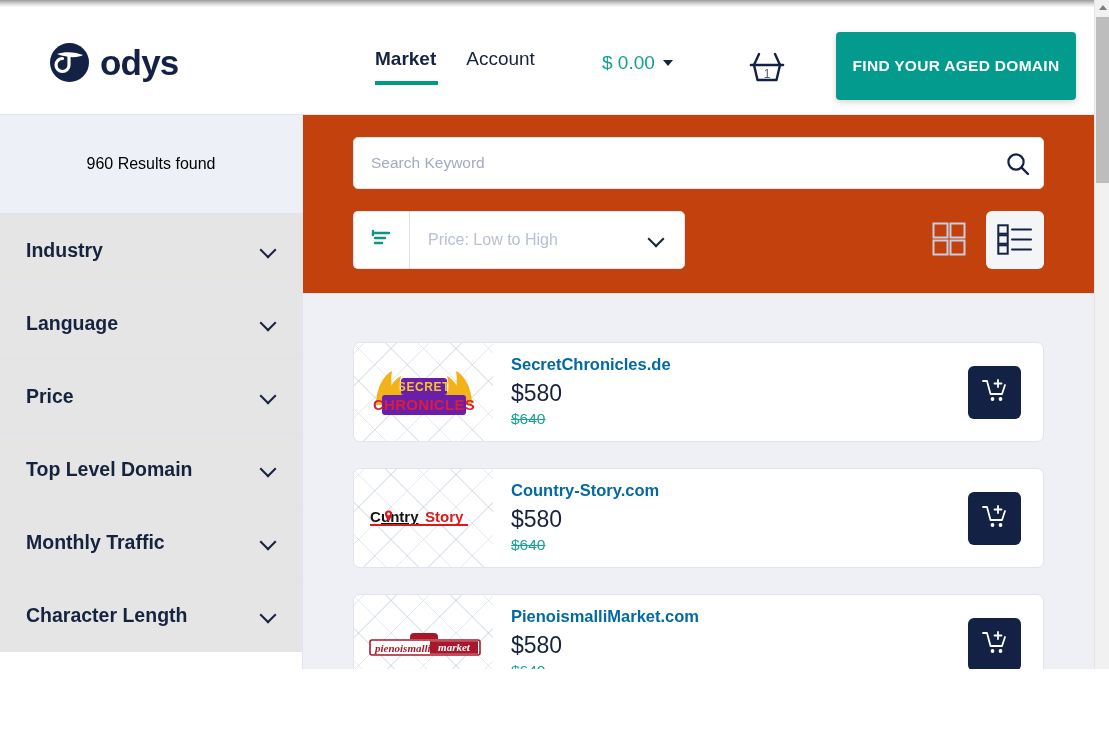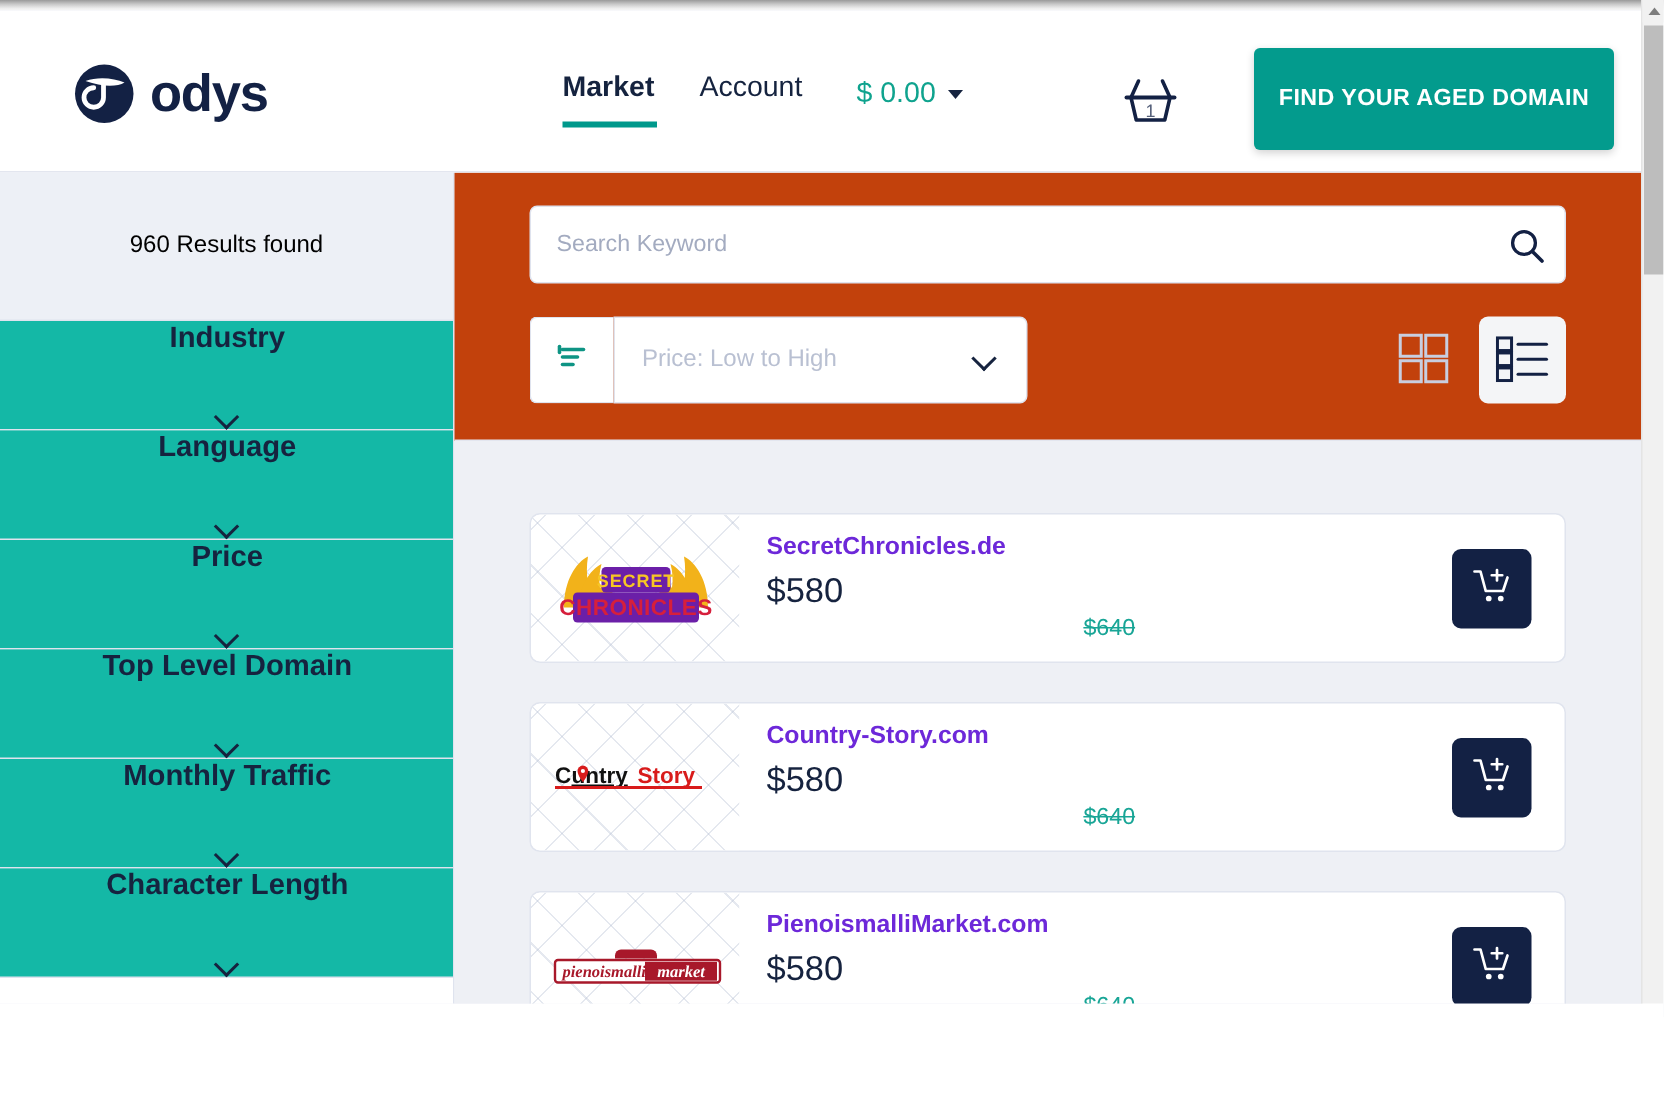--- a/index.html
+++ b/index.html
@@ -89,21 +89,21 @@
   .nav-item.active::after {
     content: "";
     position: absolute;
     left: 0; right: -2px; bottom: 0;
     height: 4px;
     background: #00998c;
   }
 
   .balance {
     position: absolute;
-    left: 571px;
+    left: 602px;
     top: 45px;
     display: flex;
     align-items: center;
     gap: 8px;
     cursor: pointer;
   }
   .balance-text {
     font-size: 19px;
     color: #0fa38e;
   }
@@ -170,22 +170,21 @@
     justify-content: center;
   }
   .filter-row {
     height: 73px;
     border-bottom: 1px solid #dfe3ee;
     display: flex;
     align-items: center;
     justify-content: space-between;
     padding: 0 25px 0 26px;
     cursor: pointer;
-    background: #14b8a6;
-    flex-direction: column;
+    background: #e5e5e5;
   }
   .filter-label {
     font-size: 19.5px;
     font-weight: bold;
     color: #16233f;
   }
   .chev {
     width: 16px; height: 16px;
     position: relative;
     flex: 0 0 16px;
@@ -356,36 +355,35 @@
   }
 
   .card-info {
     flex: 1 1 auto;
     padding-left: 18px;
     min-width: 0;
   }
   .card-domain {
     font-size: 16.5px;
     font-weight: bold;
-    color: #6d28d9;
+    color: #0369a1;
     margin-bottom: 4px;
     line-height: 1.3;
   }
   .card-price {
     font-size: 23px;
     color: #16233f;
     line-height: 1.25;
   }
   .card-old-price {
     font-size: 15.5px;
     color: #18a596;
     text-decoration: line-through;
     line-height: 1.35;
     margin-top: 1px;
-    text-align: center;
   }
 
   .cart-btn {
     width: 53px; height: 53px;
     flex: 0 0 53px;
     background: #132144;
     border: none;
     border-radius: 6px;
     display: flex;
     align-items: center;

